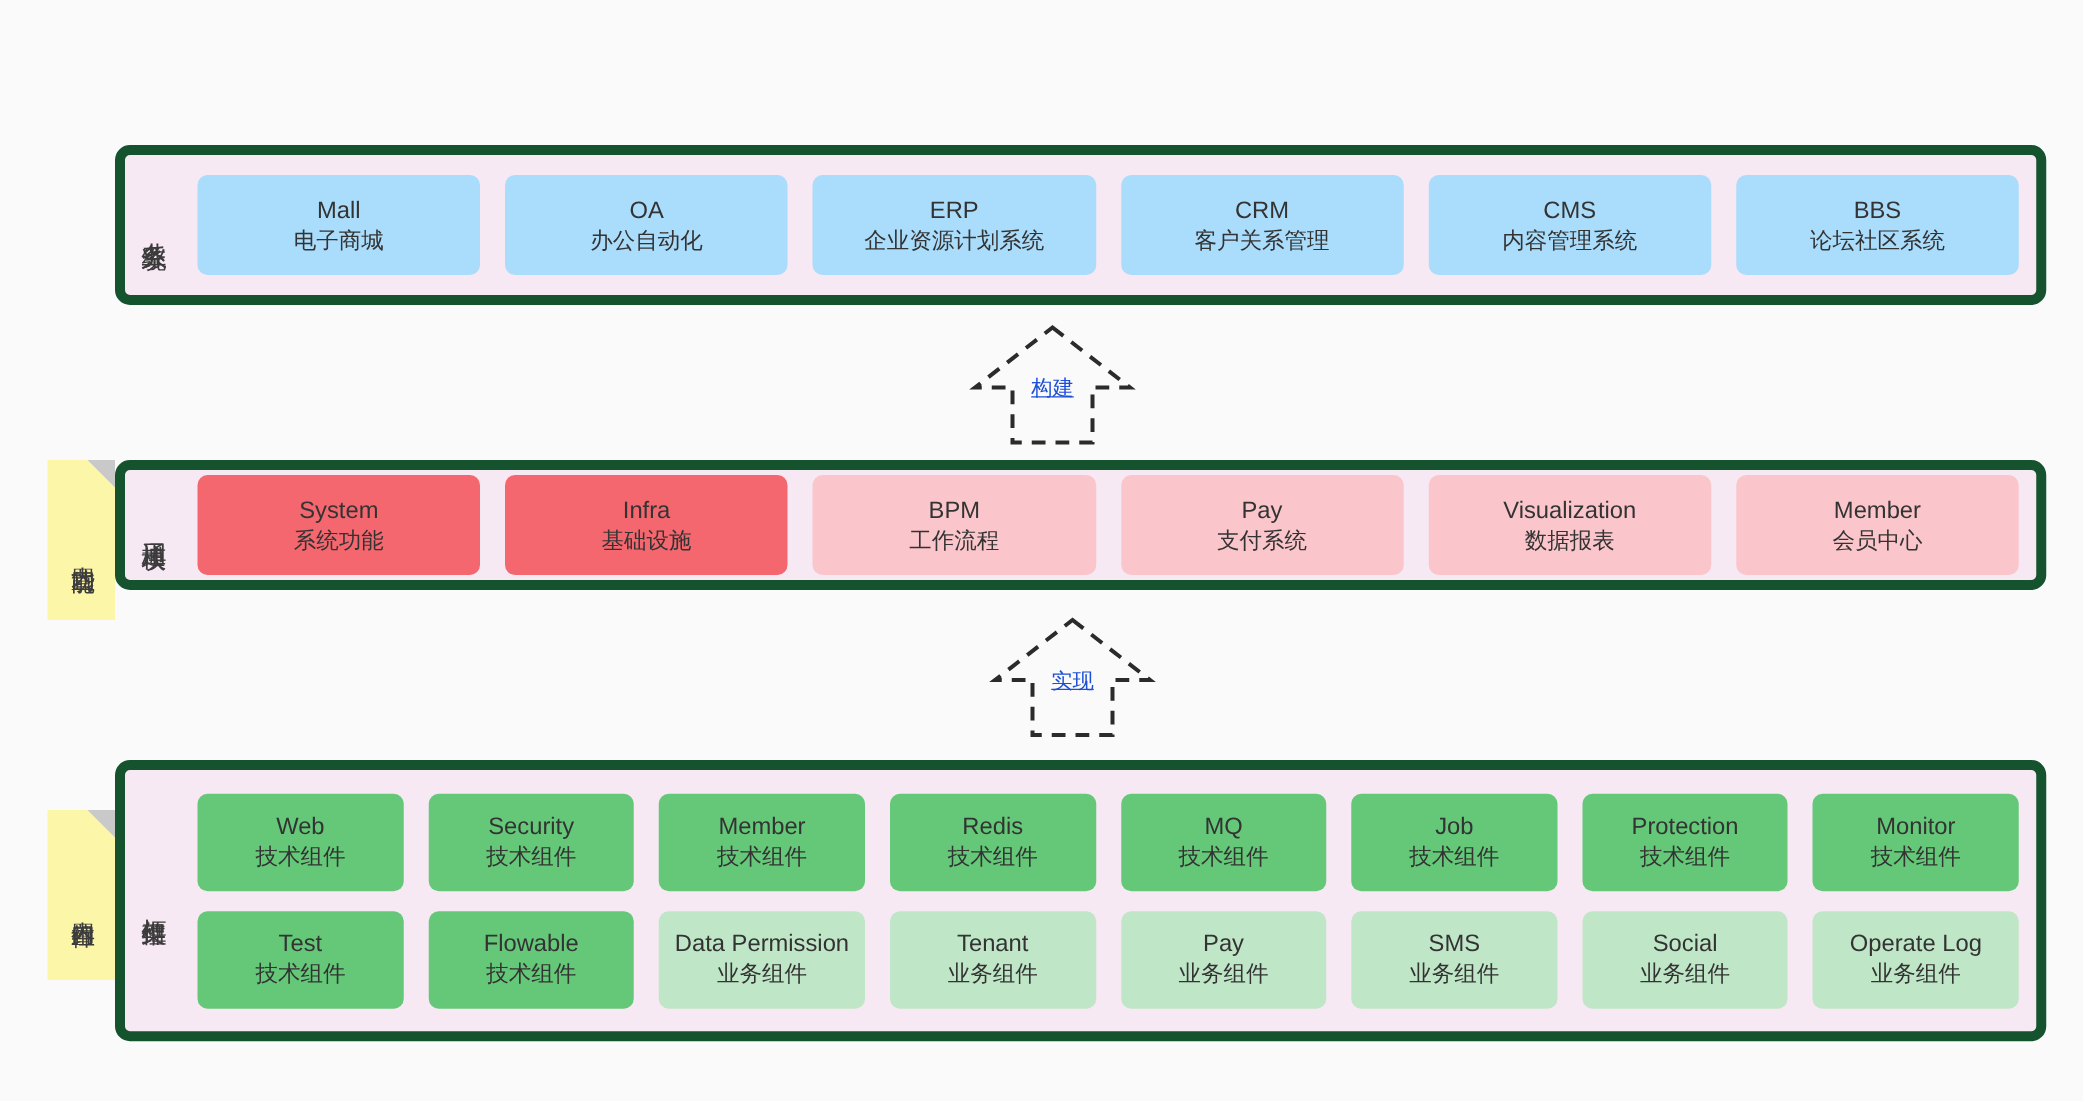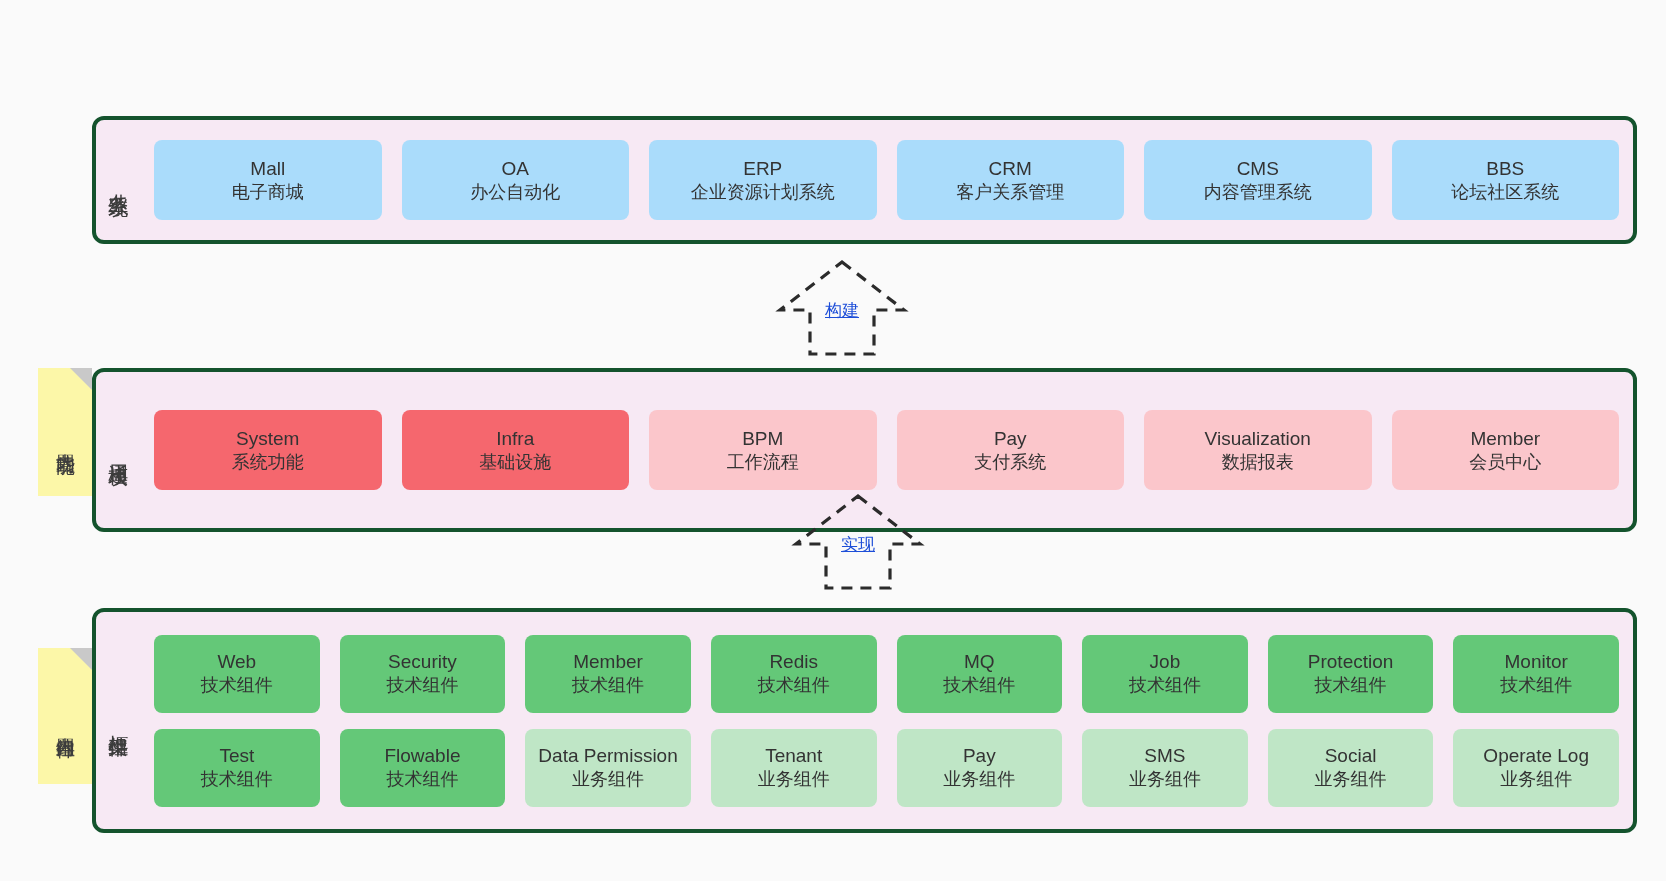--- a/index.html
+++ b/index.html
@@ -18,21 +18,21 @@
 
   .canvas {
     position: absolute;
     inset: 0;
   }
 
   
   .layer {
     position: absolute;
     background: #f7e9f4;
-    border: 4px solid #14532d;
+    border: 8px solid #14532d;
     border-radius: 12px;
     box-sizing: border-box;
     display: flex;
     align-items: stretch;
   }
 
   .layer-title {
     width: 44px;
     flex: 0 0 44px;
     display: flex;
@@ -84,21 +84,21 @@
   .card.h-md { height: 78px; }
 
   .c-blue       { background: #aadcfb; }
   .c-red        { background: #f5676e; }
   .c-pink       { background: #fbc6cb; }
   .c-green      { background: #64c878; }
   .c-greenlight { background: #bfe6c6; }
 
   
   #layer-business  { left: 92px;  top: 116px; width: 1545px; height: 128px; }
-  #layer-common    { left: 92px;  top: 368px; width: 1545px; height: 164px; }
+  #layer-common    { left: 92px;  top: 368px; width: 1545px; height: 104px; }
   #layer-framework { left: 92px;  top: 608px; width: 1545px; height: 225px; }
 
   
   .sticky {
     position: absolute;
     width: 54px;
     background: #fcf7a8;
     box-shadow: 0 0 0 0 transparent;
     display: flex;
     align-items: center;

